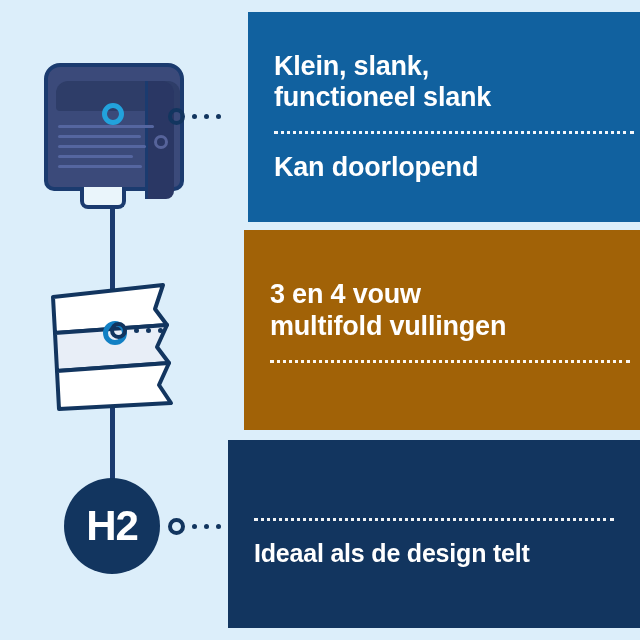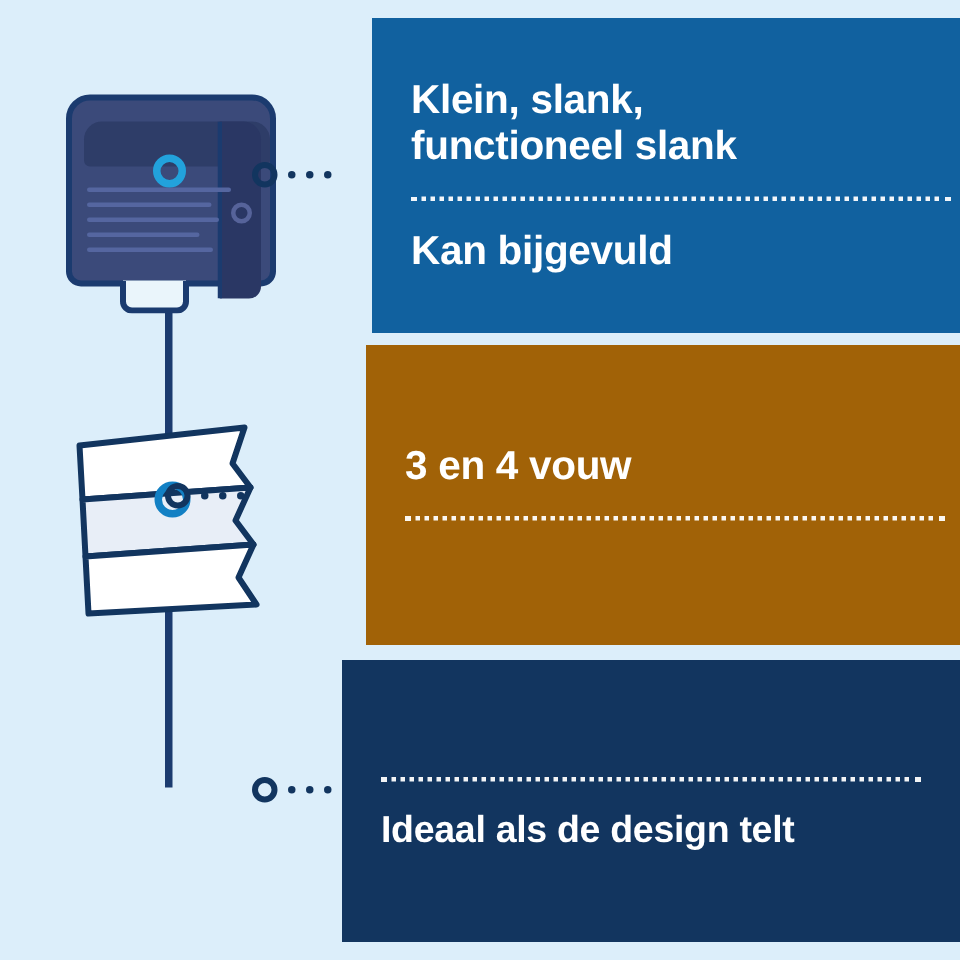--- a/index.html
+++ b/index.html
@@ -271,20 +271,23 @@
 
     <div class="papers">
       <svg width="135" height="140" viewBox="0 0 135 140">
         <polygon points="8,22 118,10 110,34 122,50 10,58" fill="#ffffff" stroke="#12355f" stroke-width="4" stroke-linejoin="round"></polygon>
         <polygon points="10,58 122,50 112,72 124,88 12,96" fill="#e8eef7" stroke="#12355f" stroke-width="4" stroke-linejoin="round"></polygon>
         <polygon points="12,96 124,88 114,110 126,128 14,134" fill="#ffffff" stroke="#12355f" stroke-width="4" stroke-linejoin="round"></polygon>
       </svg>
       <div class="paper-dot"></div>
     </div>
 
+    <div class="badge">
+      <span>H2</span>
+    </div>
 
     <div class="leader" id="leader-1">
       <span class="ring"></span>
       <span class="dots">
           <b></b>
           <b></b>
           <b></b>
         </span>
     </div>
     <div class="leader" id="leader-2">
@@ -305,27 +308,28 @@
     </div>
   </div>
 
   <div class="panel" id="panel-1">
     <div class="line">
       <div>Klein, slank,</div>
       <div>functioneel slank</div>
     </div>
     <div class="divider"></div>
     <div class="line">
-      <div>Kan bijgevuld</div>
+      <div>Kan doorlopend</div>
     </div>
   </div>
 
   <div class="panel" id="panel-2">
     <div class="line">
       <div>3 en 4 vouw</div>
+      <div>multifold vullingen</div>
     </div>
     <div class="divider"></div>
   </div>
 
   <div class="panel" id="panel-3">
     <div class="divider"></div>
     <div class="line">
       <div>Ideaal als de design telt</div>
     </div>
   </div>

